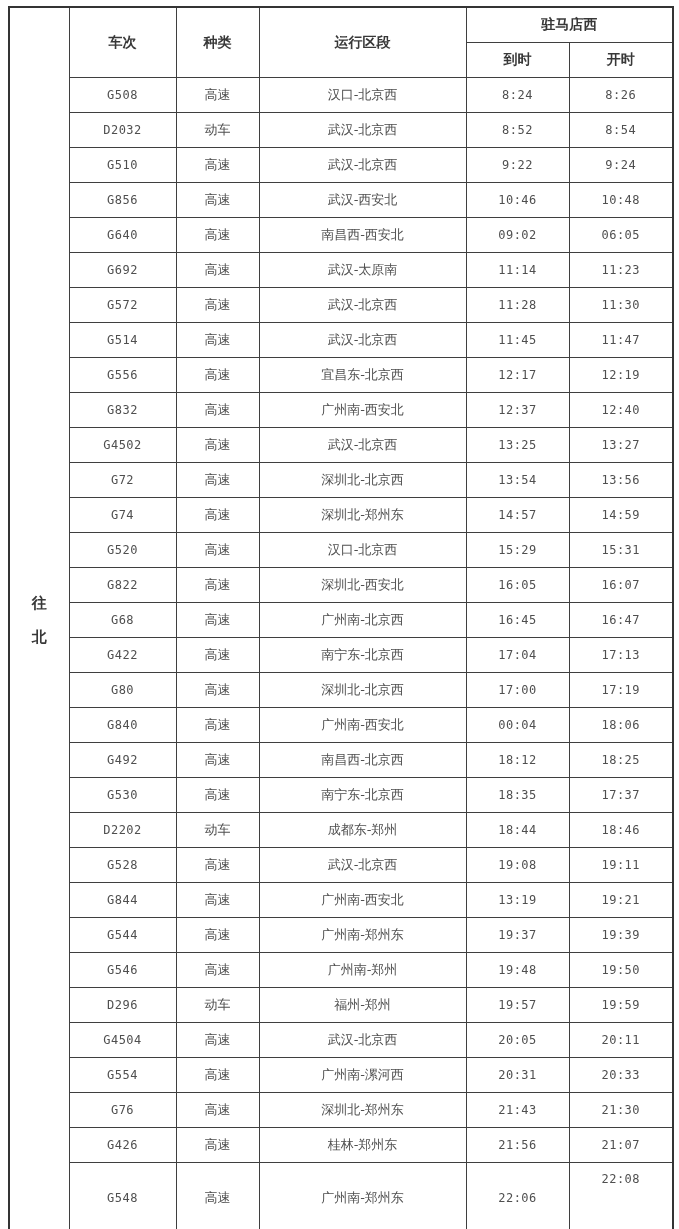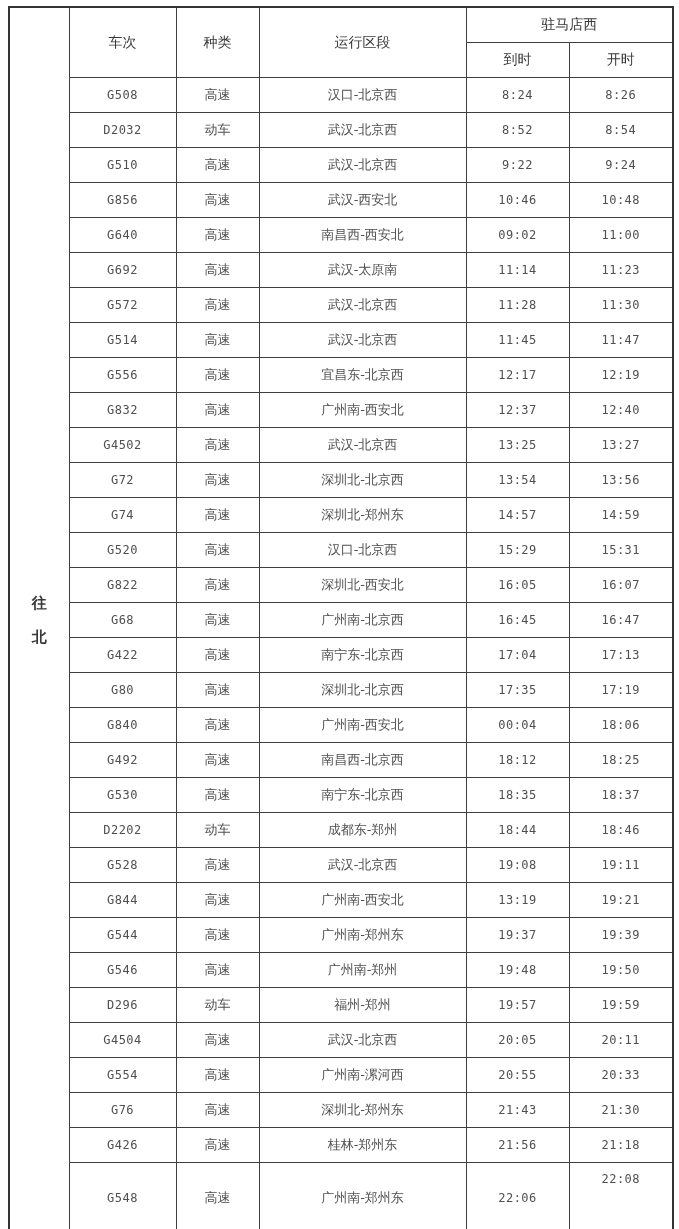--- a/index.html
+++ b/index.html
@@ -28,21 +28,21 @@
     text-align: center;
     vertical-align: middle;
     padding: 0;
     overflow: hidden;
     white-space: nowrap;
   }
   
   th.hdr {
     height: 34px;
     font-size: 14px;
-    font-weight: normal;
+    font-weight: bold;
     color: #383838;
   }
   
   td.direction {
     font-weight: bold;
     font-size: 15px;
     color: #383838;
   }
   td.direction .stack {
     width: 1.2em;
@@ -125,21 +125,21 @@
       <td>高速</td>
       <td>武汉-西安北</td>
       <td class="num">10:46</td>
       <td class="num depart-cell">10:48</td>
     </tr>
         <tr class="data-row">
       <td class="num">G640</td>
       <td>高速</td>
       <td>南昌西-西安北</td>
       <td class="num">09:02</td>
-      <td class="num depart-cell">11:00</td>
+      <td class="num depart-cell">06:05</td>
     </tr>
         <tr class="data-row">
       <td class="num">G692</td>
       <td>高速</td>
       <td>武汉-太原南</td>
       <td class="num">11:14</td>
       <td class="num depart-cell">11:23</td>
     </tr>
         <tr class="data-row">
       <td class="num">G572</td>
@@ -215,21 +215,21 @@
       <td class="num">G422</td>
       <td>高速</td>
       <td>南宁东-北京西</td>
       <td class="num">17:04</td>
       <td class="num depart-cell">17:13</td>
     </tr>
         <tr class="data-row">
       <td class="num">G80</td>
       <td>高速</td>
       <td>深圳北-北京西</td>
-      <td class="num">17:35</td>
+      <td class="num">17:00</td>
       <td class="num depart-cell">17:19</td>
     </tr>
         <tr class="data-row">
       <td class="num">G840</td>
       <td>高速</td>
       <td>广州南-西安北</td>
       <td class="num">00:04</td>
       <td class="num depart-cell">18:06</td>
     </tr>
         <tr class="data-row">
@@ -237,21 +237,21 @@
       <td>高速</td>
       <td>南昌西-北京西</td>
       <td class="num">18:12</td>
       <td class="num depart-cell">18:25</td>
     </tr>
         <tr class="data-row">
       <td class="num">G530</td>
       <td>高速</td>
       <td>南宁东-北京西</td>
       <td class="num">18:35</td>
-      <td class="num depart-cell">18:37</td>
+      <td class="num depart-cell">17:37</td>
     </tr>
         <tr class="data-row">
       <td class="num">D2202</td>
       <td>动车</td>
       <td>成都东-郑州</td>
       <td class="num">18:44</td>
       <td class="num depart-cell">18:46</td>
     </tr>
         <tr class="data-row">
       <td class="num">G528</td>
@@ -292,36 +292,36 @@
       <td class="num">G4504</td>
       <td>高速</td>
       <td>武汉-北京西</td>
       <td class="num">20:05</td>
       <td class="num depart-cell">20:11</td>
     </tr>
         <tr class="data-row">
       <td class="num">G554</td>
       <td>高速</td>
       <td>广州南-漯河西</td>
-      <td class="num">20:55</td>
+      <td class="num">20:31</td>
       <td class="num depart-cell">20:33</td>
     </tr>
         <tr class="data-row">
       <td class="num">G76</td>
       <td>高速</td>
       <td>深圳北-郑州东</td>
       <td class="num">21:43</td>
       <td class="num depart-cell">21:30</td>
     </tr>
         <tr class="data-row">
       <td class="num">G426</td>
       <td>高速</td>
       <td>桂林-郑州东</td>
       <td class="num">21:56</td>
-      <td class="num depart-cell">21:18</td>
+      <td class="num depart-cell">21:07</td>
     </tr>
         <tr class="data-row">
       <td class="num">G548</td>
       <td>高速</td>
       <td>广州南-郑州东</td>
       <td class="num">22:06</td>
       <td class="num depart-cell">22:08</td>
     </tr>
       </tbody>
   </table>

